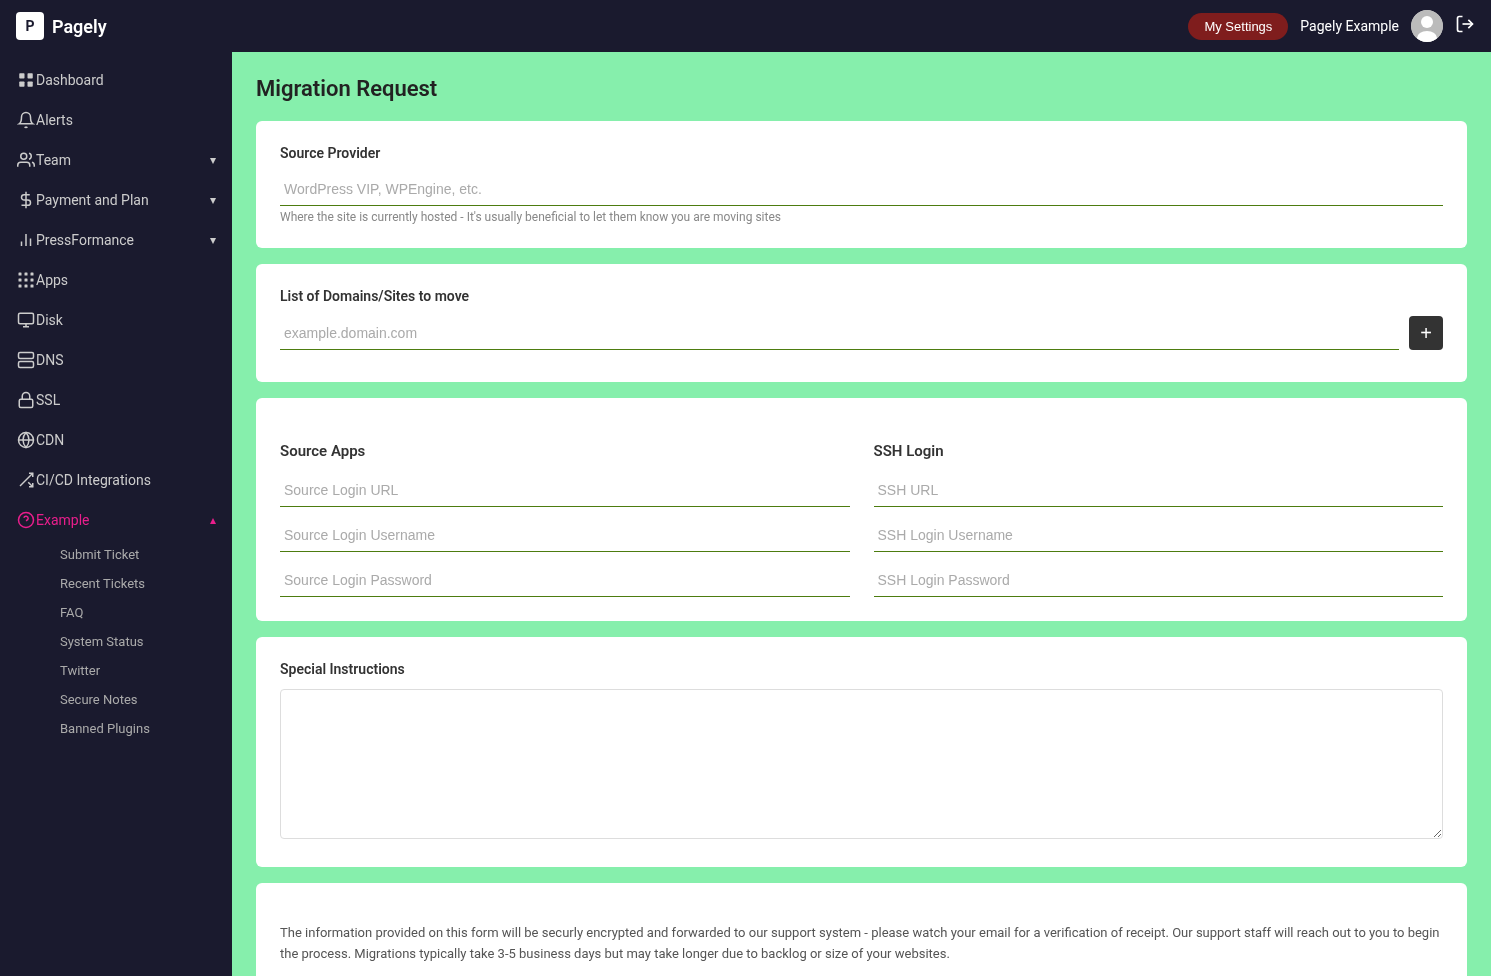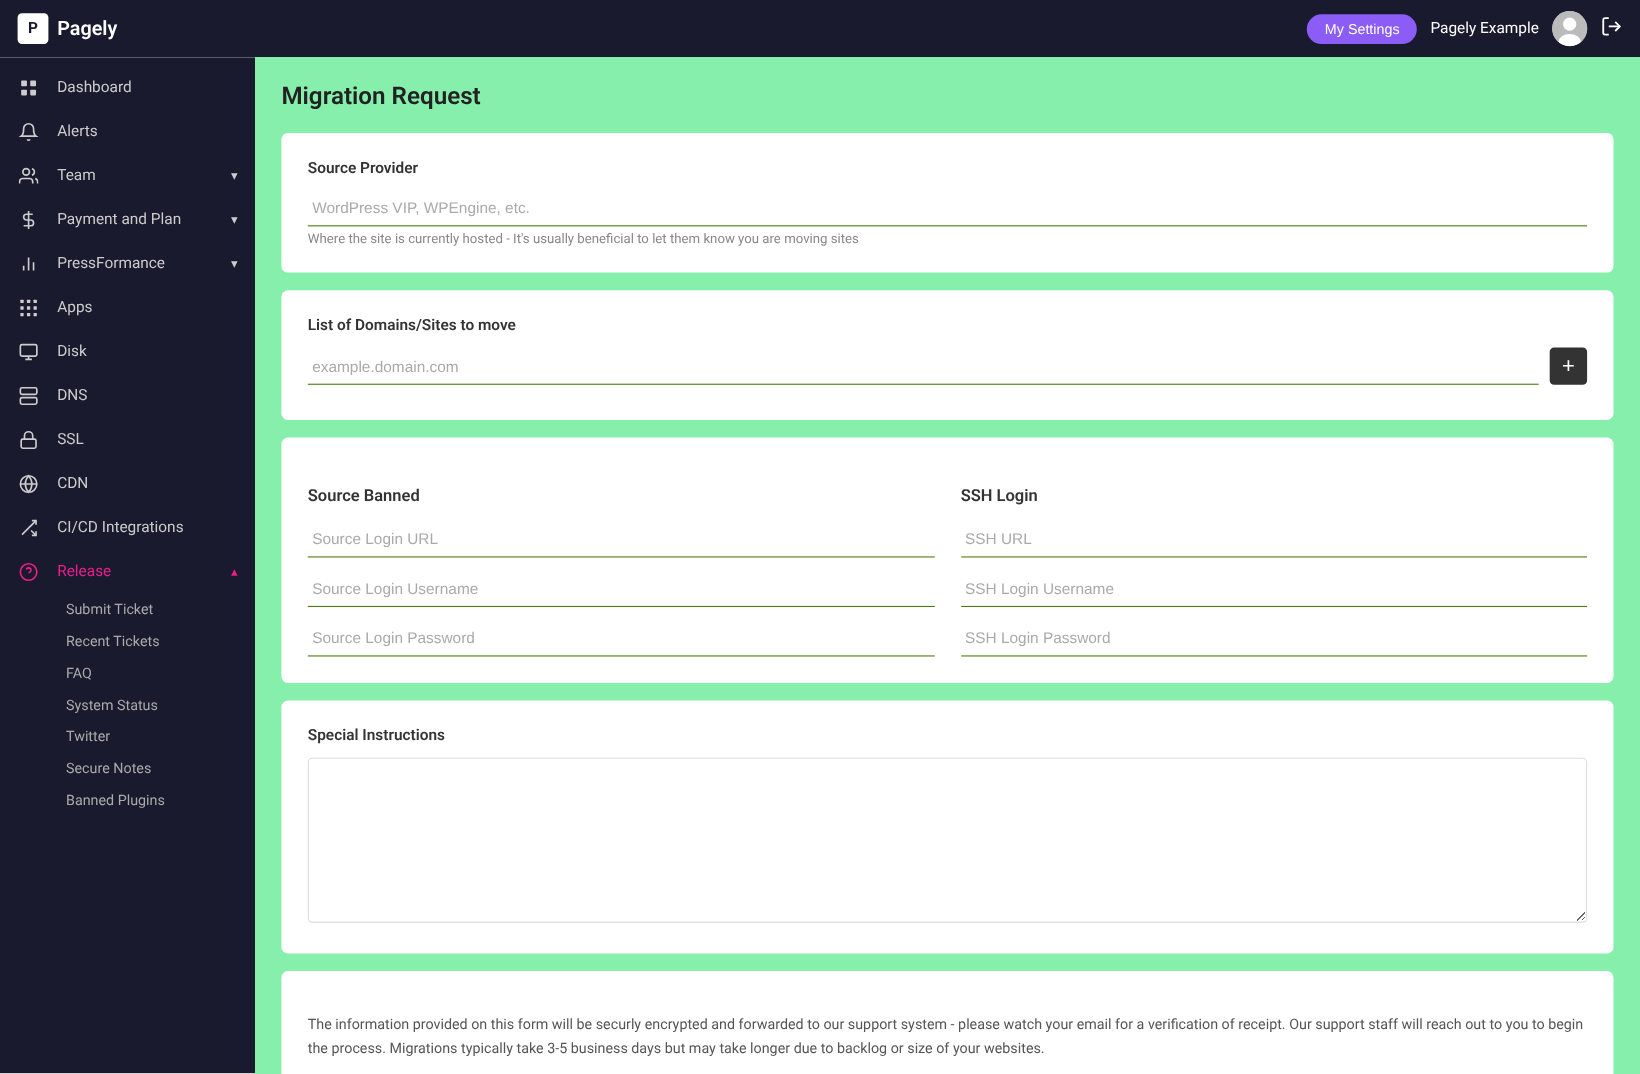--- a/index.html
+++ b/index.html
@@ -34,21 +34,21 @@
       color: #1a1a2e;
       font-weight: bold;
       font-size: 14px;
     }
     .header-right {
       display: flex;
       align-items: center;
       gap: 12px;
     }
     .my-settings-btn {
-      background: #8b5cf6;
+      background: #7f1d1d;
       color: white;
       border: none;
       border-radius: 20px;
       padding: 6px 16px;
       font-size: 13px;
       cursor: pointer;
       font-weight: 500;
     }
     .header-username {
       color: white;
@@ -87,21 +87,21 @@
       overflow-y: auto;
       padding-top: 8px;
     }
     .sidebar-item {
       display: flex;
       align-items: center;
       padding: 10px 16px;
       color: #ccc;
       cursor: pointer;
       font-size: 14px;
-      gap: 16px;
+      gap: 0;
       position: relative;
     }
     .sidebar-item .icon {
       width: 20px;
       height: 20px;
       display: flex;
       align-items: center;
       justify-content: center;
       flex-shrink: 0;
     }
@@ -394,21 +394,21 @@
 
 
     <div class="sidebar-item support-active">
       <span class="icon">
         <svg width="18" height="18" viewBox="0 0 24 24" fill="none" stroke="#e91e8c" stroke-width="2">
             <circle cx="12" cy="12" r="10"></circle>
             <path d="M9.09 9a3 3 0 015.83 1c0 2-3 3-3 3"></path>
             <line x1="12" y1="17" x2="12.01" y2="17"></line>
           </svg>
       </span>
-      <span>Release</span>
+      <span>Example</span>
       <span class="chevron">▴</span>
     </div>
 
     <div class="sidebar-sub">
       <div class="sidebar-sub-item">Submit Ticket</div>
       <div class="sidebar-sub-item">Recent Tickets</div>
       <div class="sidebar-sub-item">FAQ</div>
       <div class="sidebar-sub-item">System Status</div>
       <div class="sidebar-sub-item">Twitter</div>
       <div class="sidebar-sub-item">Secure Notes</div>
@@ -432,21 +432,21 @@
       <div class="domain-row">
         <input class="form-input" type="text" placeholder="example.domain.com" style="">
         <button class="add-btn">+</button>
       </div>
     </div>
 
     <div class="form-card">
       <div class="two-col">
 
         <div>
-          <div class="login-section-title">Source Banned</div>
+          <div class="login-section-title">Source Apps</div>
           <input class="form-input" type="text" style="margin-bottom: 12px;" placeholder="Source Login URL">
           <input class="form-input" type="text" style="margin-bottom: 12px;" placeholder="Source Login Username">
           <input class="form-input" type="password" placeholder="Source Login Password" style="">
         </div>
 
         <div>
           <div class="login-section-title">SSH Login</div>
           <input class="form-input" type="text" style="margin-bottom: 12px;" placeholder="SSH URL">
           <input class="form-input" type="text" style="margin-bottom: 12px;" placeholder="SSH Login Username">
           <input class="form-input" type="password" placeholder="SSH Login Password" style="">

